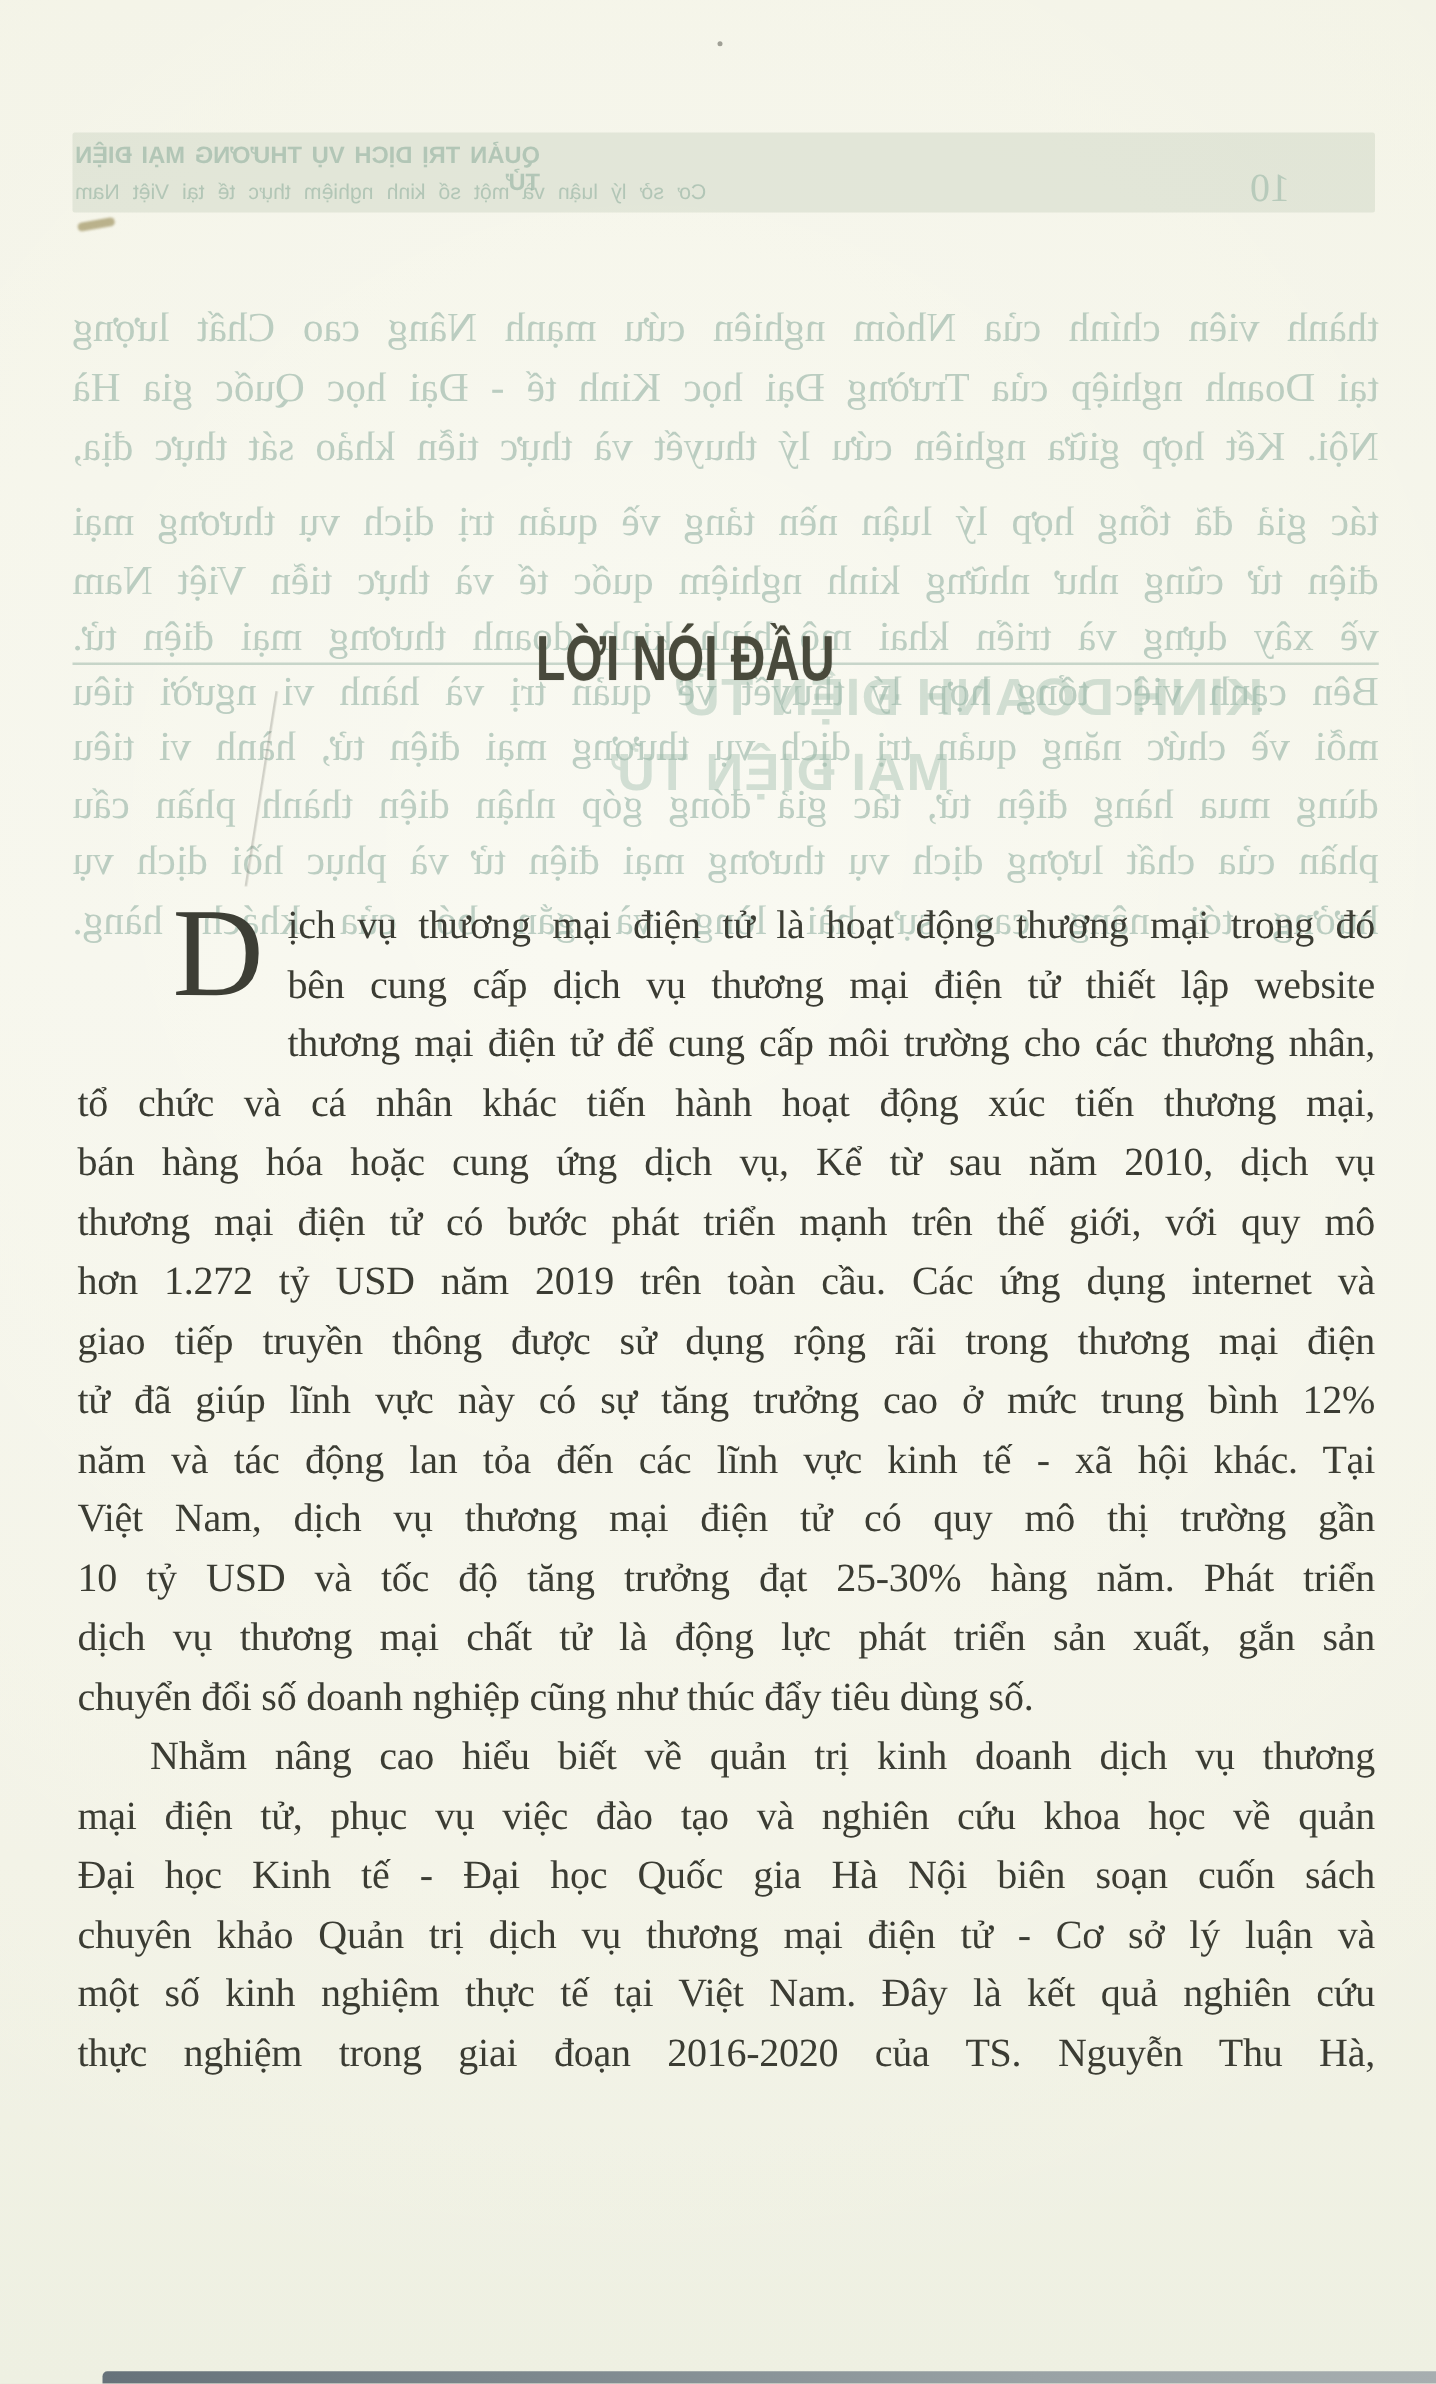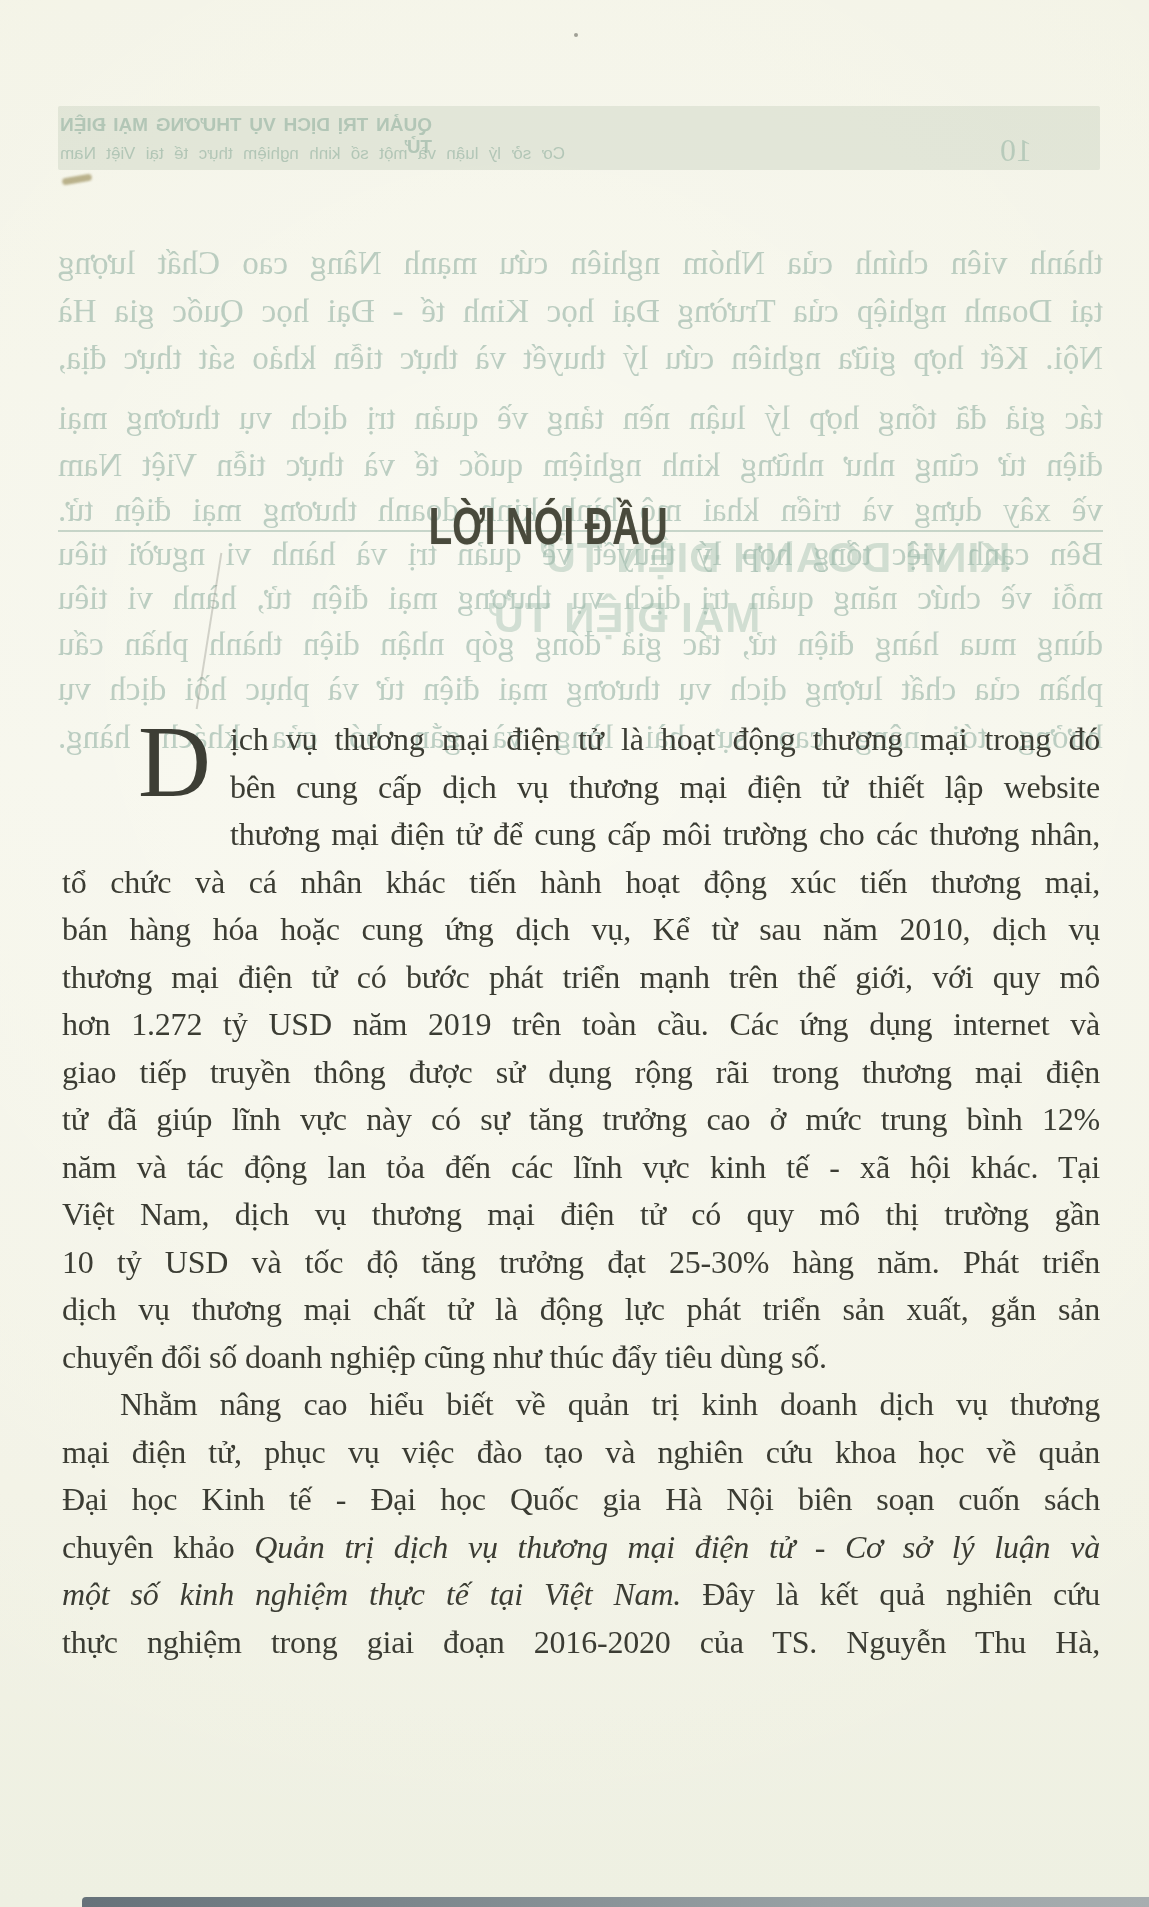--- a/index.html
+++ b/index.html
@@ -58,21 +58,21 @@
   .bline{
     line-height:47.5px;
     text-align:justify;text-align-last:justify;
   }
   .bline.last{text-align-last:left;}
   .bline.indent{text-indent:58px;}
   .dropcap{
     float:left;font-size:101px;line-height:76px;height:90px;width:72px;
     margin:8px 20px 0 76px;color:#3d3e35;font-weight:normal;
   }
-  .ital{font-style:italic;}
+  .ital{}
   
   .bottom-bar{
     position:absolute;left:82px;right:0;bottom:0;height:10px;
     background:linear-gradient(90deg,#66727a 0%,#7b868c 30%,#99a2a5 70%,#a7aeb0 100%);
     border-top-left-radius:4px;
   }
   .smudge{
     position:absolute;left:62px;top:176px;width:30px;height:7px;
     background:#8a7b3f;opacity:0.55;border-radius:4px;
     transform:rotate(-10deg);filter:blur(1px);

